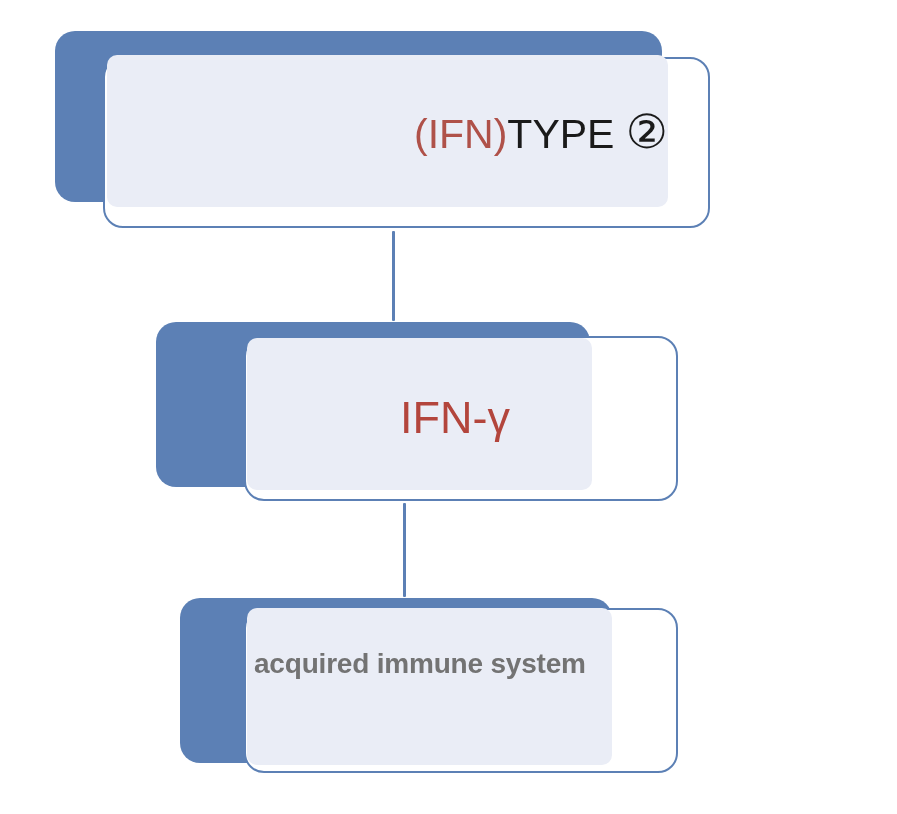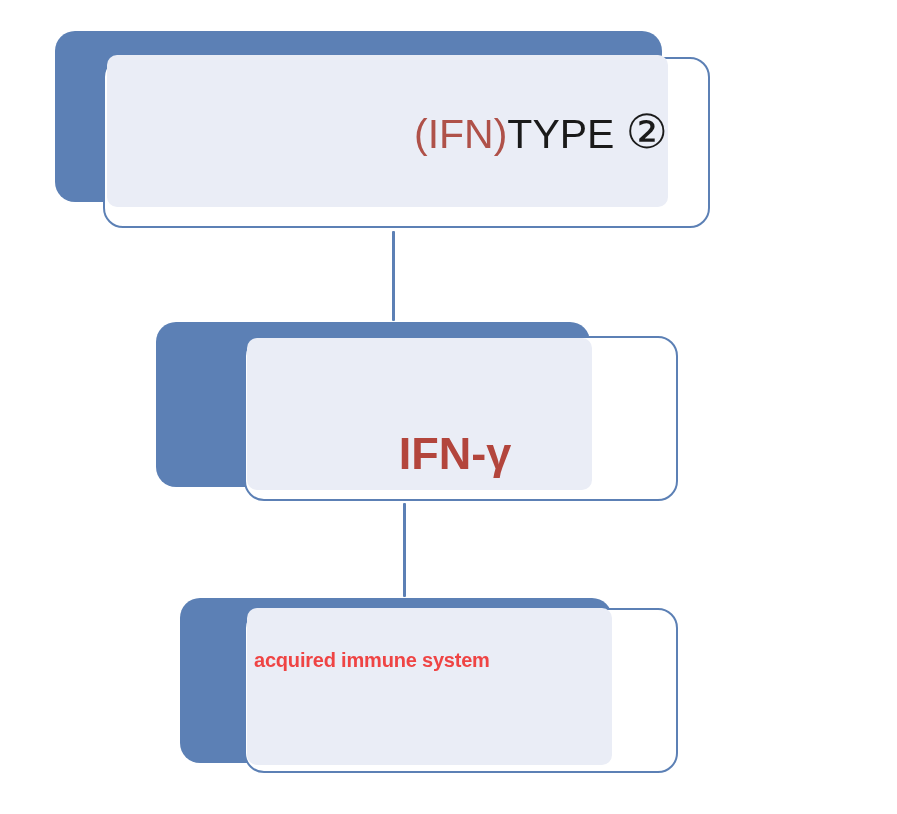--- a/index.html
+++ b/index.html
@@ -73,36 +73,35 @@
   #box2 { left: 0; top: 0; width: 897px; height: 520px; }
   #box2 .layer-back    { left: 156px; top: 322px; width: 434px; height: 165px; }
   #box2 .layer-outline { left: 244px; top: 336px; width: 434px; height: 165px; }
   #box2 .layer-panel   { left: 247px; top: 338px; width: 345px; height: 152px; }
   #box2-title {
     left: 247px;
     top: 395px;
     width: 416px;
     text-align: center;
     font-size: 45px;
-    font-weight: bold;
+    font-weight: normal;
     color: #b3453c;
-    margin-top: 36px;
   }
 
   
   #box3 { left: 0; top: 0; width: 897px; height: 814px; }
   #box3 .layer-back    { left: 180px; top: 598px; width: 432px; height: 165px; }
   #box3 .layer-outline { left: 244px; top: 608px; width: 434px; height: 165px; }
   #box3 .layer-panel   { left: 247px; top: 608px; width: 365px; height: 157px; }
   #box3-title {
     left: 254px;
     top: 650px;
-    font-size: 20px;
+    font-size: 28px;
     font-weight: bold;
-    color: #ef4444;
+    color: #737373;
     letter-spacing: -0.2px;
   }
 
   
   .connector {
     position: absolute;
     background: #5c80b5;
     border-radius: 1px;
   }
   #connector-1 { left: 392px; top: 231px; width: 3px; height: 90px; }

